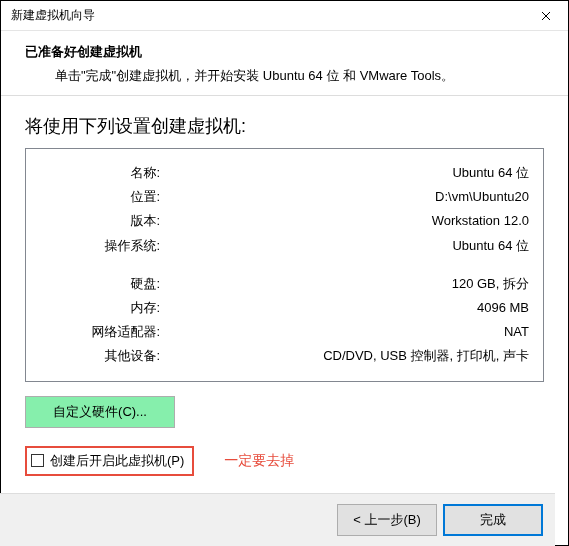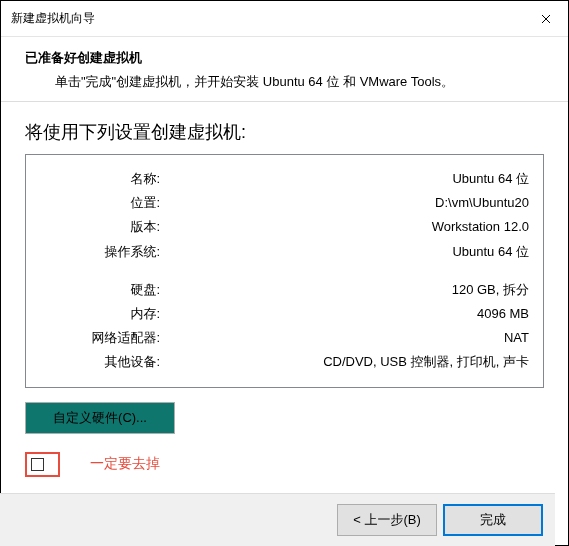--- a/index.html
+++ b/index.html
@@ -10,21 +10,21 @@
   color: #000;
   width: 569px;
   height: 546px;
   overflow: hidden;
   border: 1px solid #000;
 }
 .title-bar {
   display: flex;
   justify-content: space-between;
   align-items: center;
-  height: 36px;
+  height: 30px;
   background: #fff;
   border-bottom: 1px solid #e5e5e5;
 }
 .title-text { padding-left: 10px; font-size: 12px; }
 .close-btn {
   width: 45px; height: 30px;
   display: flex; align-items: center; justify-content: center;
   font-size: 14px; cursor: default;
 }
 .close-btn svg { width: 10px; height: 10px; }
@@ -45,21 +45,21 @@
   line-height: 1.4;
   text-align: right;
 }
 .summary-box table { border-collapse: collapse; width: 100%; }
 .summary-box td { padding: 3px 0; vertical-align: top; }
 .summary-box td.label { width: 120px; }
 .blank-row td { height: 14px; }
 
 .custom-btn-row { margin-top: 14px; }
 .btn {
-  background: #0f766e;
+  background: #86efac;
   border: 1px solid #adadad;
   padding: 4px 18px;
   font-family: inherit;
   font-size: 12px;
   cursor: default;
   min-width: 88px;
 }
 .custom-btn { min-width: 150px; padding: 6px 18px; font-size:13px; }
 
 .checkbox-row {
@@ -172,20 +172,21 @@
       </table>
   </div>
 
   <div class="custom-btn-row">
     <button class="btn custom-btn">自定义硬件(C)...</button>
   </div>
 
   <div class="checkbox-row">
     <div class="checkbox-frame">
       <div class="cb"></div>
+      <span class="cb-label">创建后开启此虚拟机(P)</span>
     </div>
     <span class="annotation">一定要去掉</span>
   </div>
 </div>
 
 <div class="footer">
   <button class="btn">&lt; 上一步(B)</button>
   <button class="btn primary">完成</button>
 </div>
 

